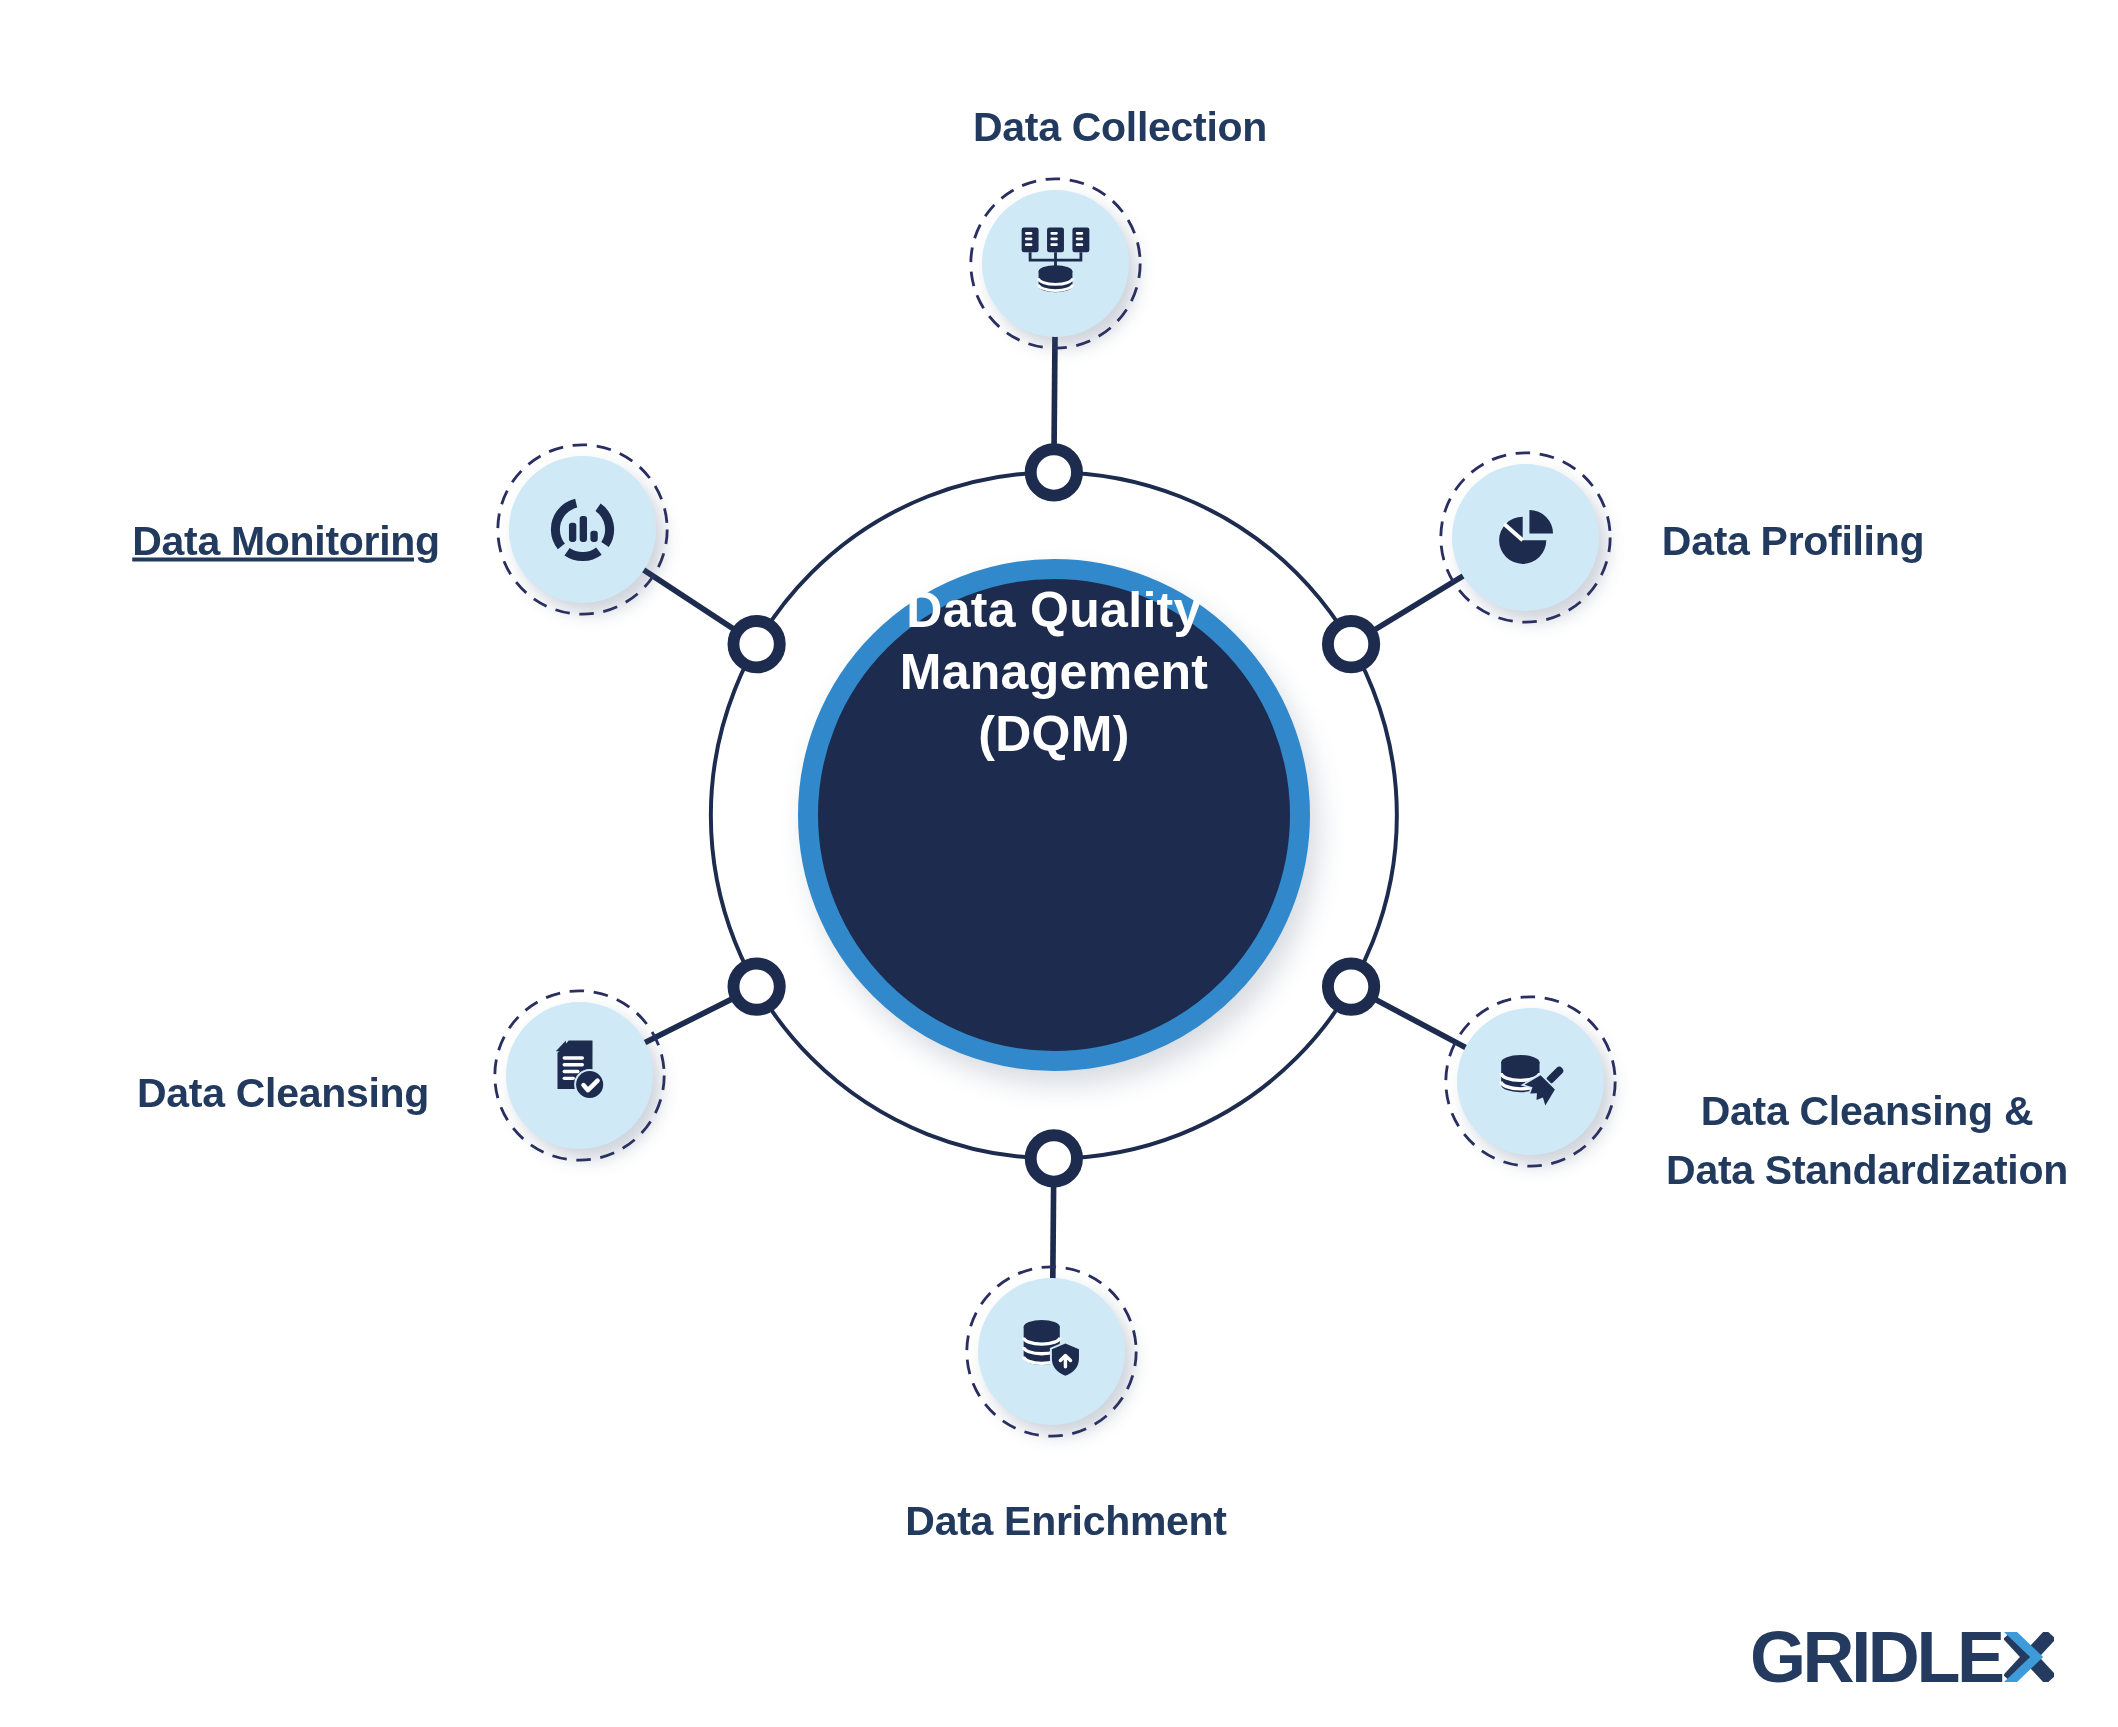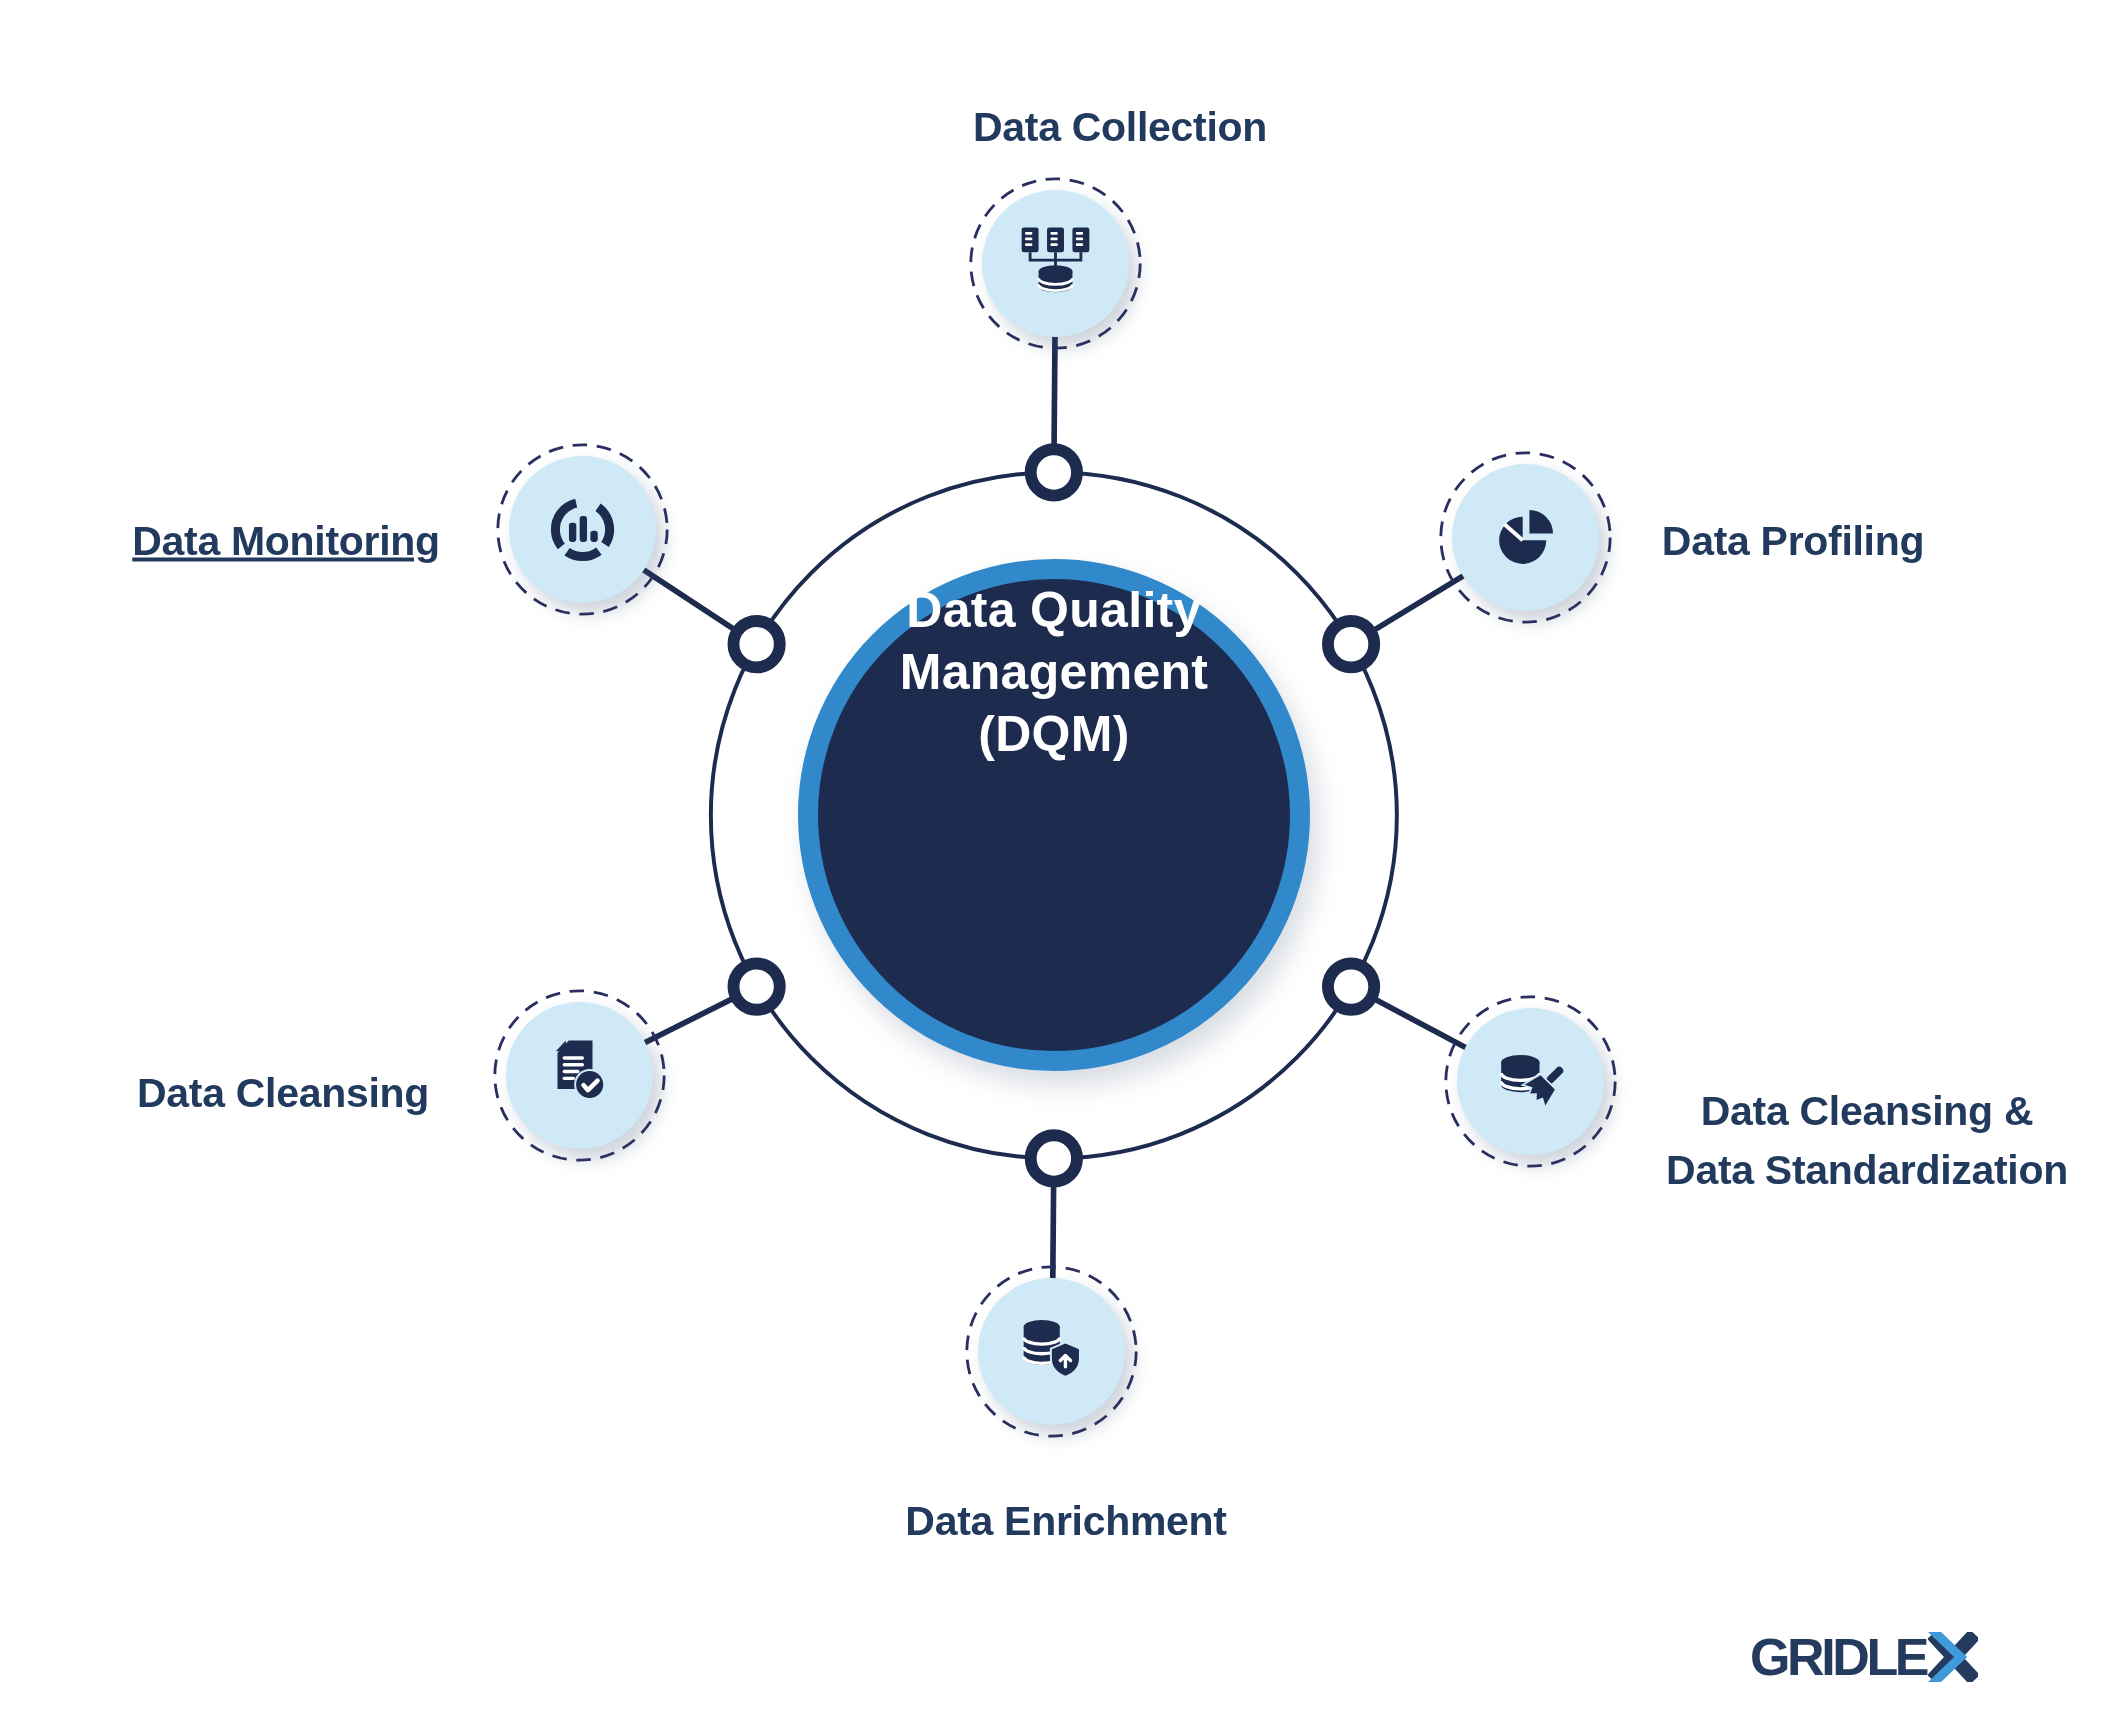--- a/index.html
+++ b/index.html
@@ -30,21 +30,21 @@
   .paper{fill:#fff;}
   .wstroke{stroke:#fff;fill:none;}
   .nstroke{stroke:var(--navy);fill:none;}
   .halo{stroke:var(--node-blue);paint-order:stroke;}
 
   .node-label{position:absolute;transform:translate(-50%,-50%);color:var(--text-navy);
     font-size:41px;font-weight:700;letter-spacing:-0.3px;white-space:nowrap;z-index:2;text-align:center;}
   .node-label.two-line{line-height:59px;margin-top:44px;}
 
   .logo{position:absolute;left:1750px;top:1623px;height:68px;display:flex;align-items:center;z-index:2;}
-  .logo .logo-text{color:var(--logo-navy);font-size:52px;font-weight:700;letter-spacing:-3.4px;}
+  .logo .logo-text{color:var(--logo-navy);font-size:72px;font-weight:700;letter-spacing:-3.4px;}
   .logo svg{margin-left:2.3px;}
   .logo .lx-navy{fill:var(--logo-navy);}
   .logo .lx-blue{fill:var(--logo-blue);}
 </style>
 </head>
 <body>
 
 <div class="canvas">
 
   <svg class="wires" width="2119" height="1728" viewBox="0 0 3750 3058">

